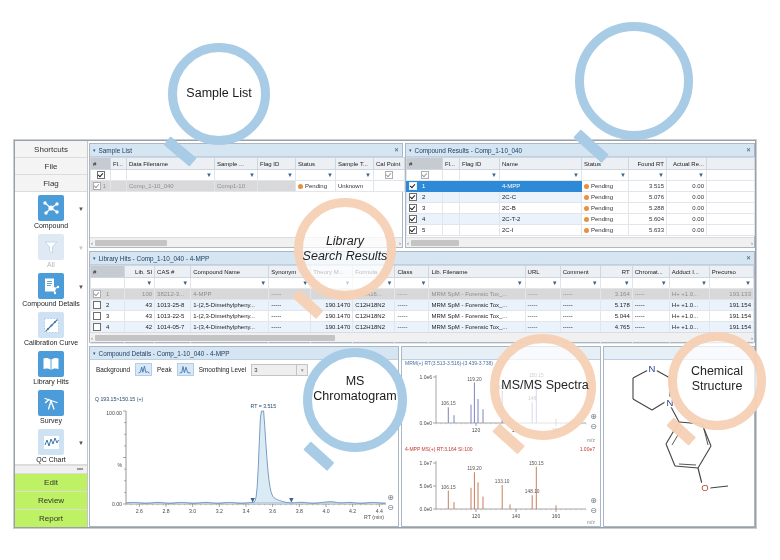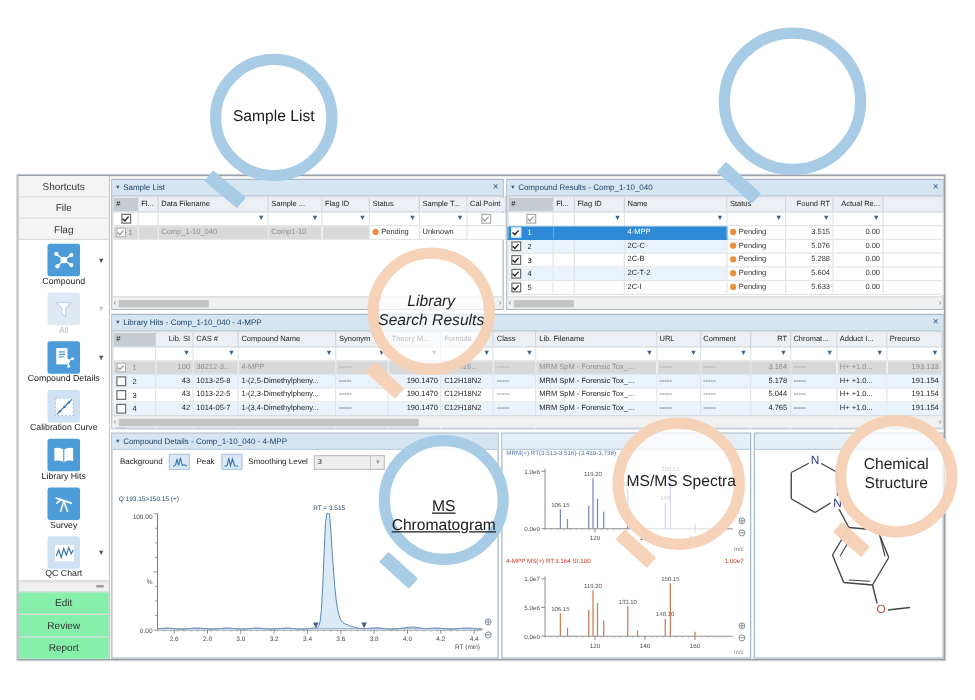--- a/index.html
+++ b/index.html
@@ -24,21 +24,21 @@
      padding:3px 0 1px 0;position:relative;}
   .side-ico{width:26px;height:26px;border-radius:2px;display:flex;
      align-items:center;justify-content:center;background:#4b9cd8;}
   .side-ico.lt{background:#dfe9f3;}
   .side-ico.pale{background:#cfe2f3;}
   .side-lbl{font-size:7px;color:#222;margin-top:1px;text-align:center;
      line-height:8px;max-width:72px;}
   .side-lbl.dim{color:#b8b8b8;}
   .caret{position:absolute;right:3px;top:14px;font-size:6px;color:#555;}
   .caret.dim{color:#c6c6c6;}
-  #side-bottom{background:#86efac;}
+  #side-bottom{background:#bef264;}
   .bot-strip{font-size:8px;color:#333;text-align:center;padding:4px 0;
      border-top:1px solid #dcdcdc;}
   #side-grip{height:7px;background:#f0f0f0;border-top:1px solid #dcdcdc;
      position:relative;}
   #side-grip:after{content:"";position:absolute;right:4px;top:2px;width:6px;
      height:2px;background:#9b9b9b;}
 
   
   .panel{position:absolute;background:#ffffff;border:1px solid #a9b7c6;
      box-sizing:border-box;}
@@ -877,21 +877,21 @@
        transform:rotate(42deg);border-radius:1px;"></div>
   <div class="ring peach-ring" style="left:22px;top:2px;width:102px;height:102px;background:rgba(255,255,255,.72);"></div>
   <div class="ctext" style="left:14px;top:38px;width:118px;font-style:italic;">Library
 Search Results</div>
 </div>
 
 <div class="callout co-b" style="left:291px;top:346px;width:130px;height:135px;">
   <div class="handle blue-handle" style="left:16px;top:94px;width:32px;height:11px;
        transform:rotate(42deg);border-radius:1px;"></div>
   <div class="ring blue-ring" style="left:12px;top:2px;width:104px;height:104px;background:rgba(255,255,255,.9);"></div>
-  <div class="ctext" style="left:5px;top:52px;width:118px;text-decoration:underline;">MS
+  <div class="ctext" style="left:5px;top:28px;width:118px;">MS
 Chromatogram</div>
 </div>
 
 <div class="callout co-p" style="left:487px;top:332px;width:140px;height:135px;">
   <div class="handle peach-handle" style="left:9px;top:90px;width:34px;height:11px;
        transform:rotate(42deg);border-radius:1px;"></div>
   <div class="ring peach-ring" style="left:3px;top:2px;width:106px;height:106px;background:rgba(255,255,255,.72);"></div>
   <div class="ctext" style="left:-4px;top:46px;width:124px;">MS/MS Spectra</div>
 </div>
 

